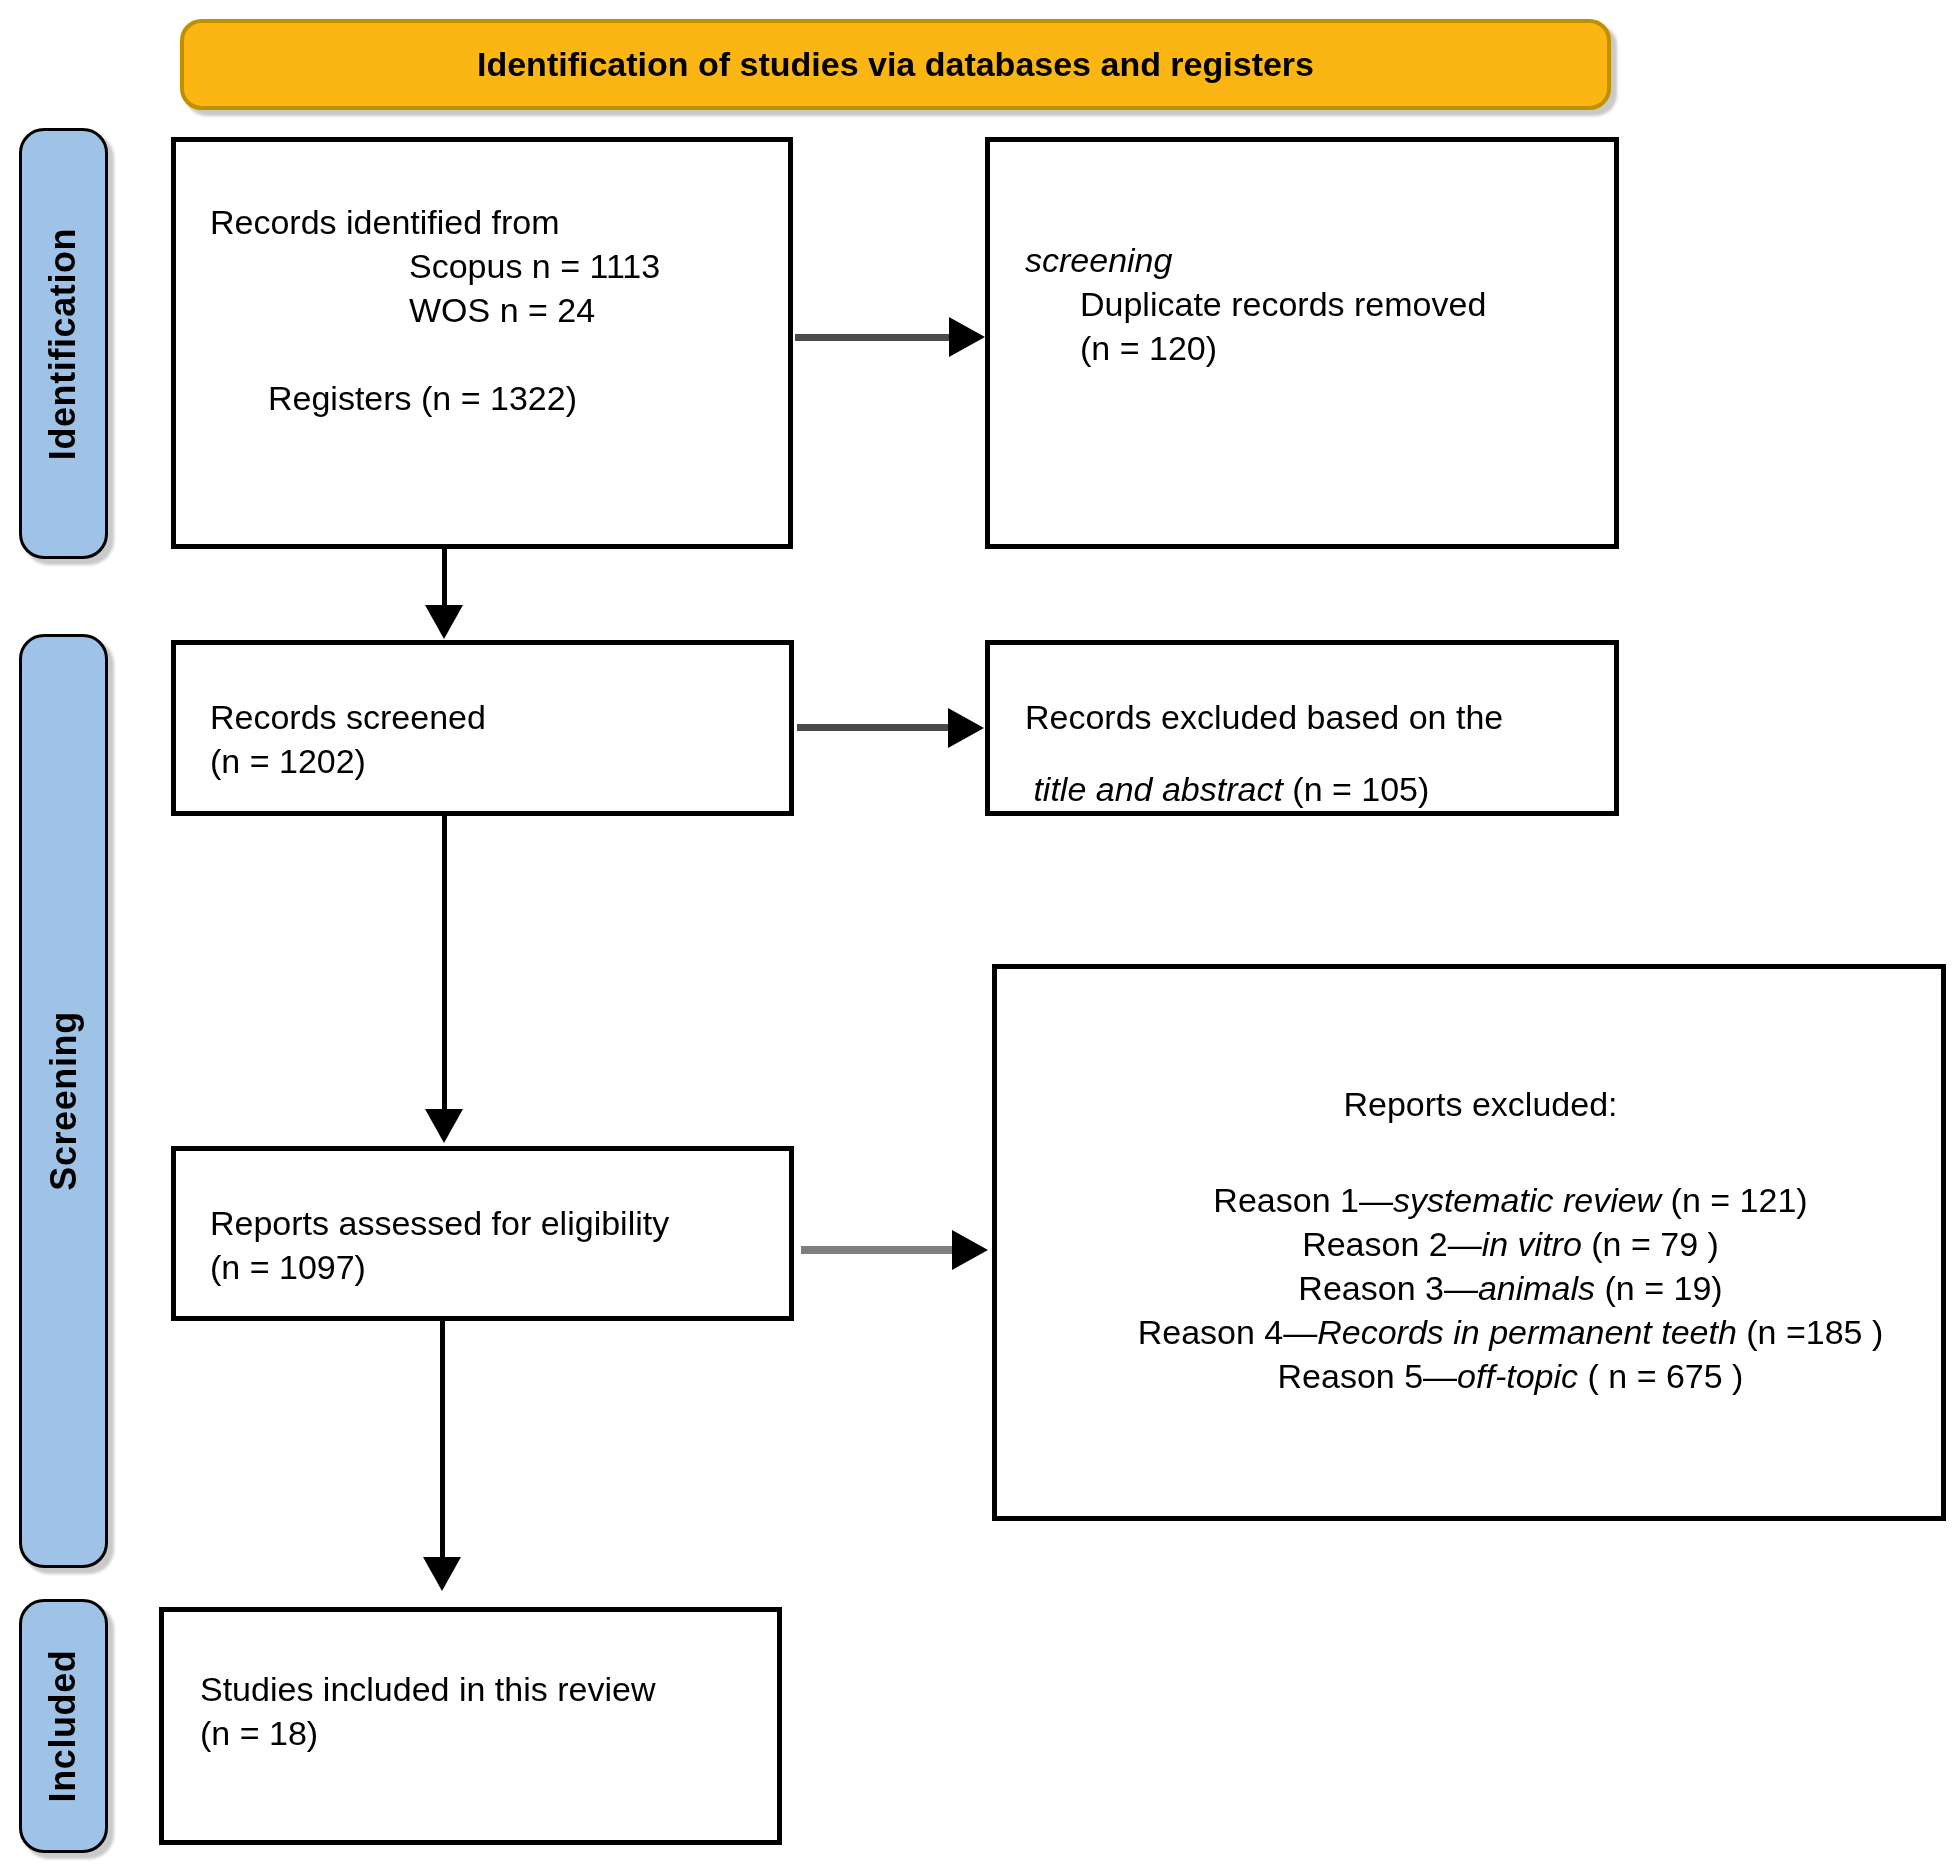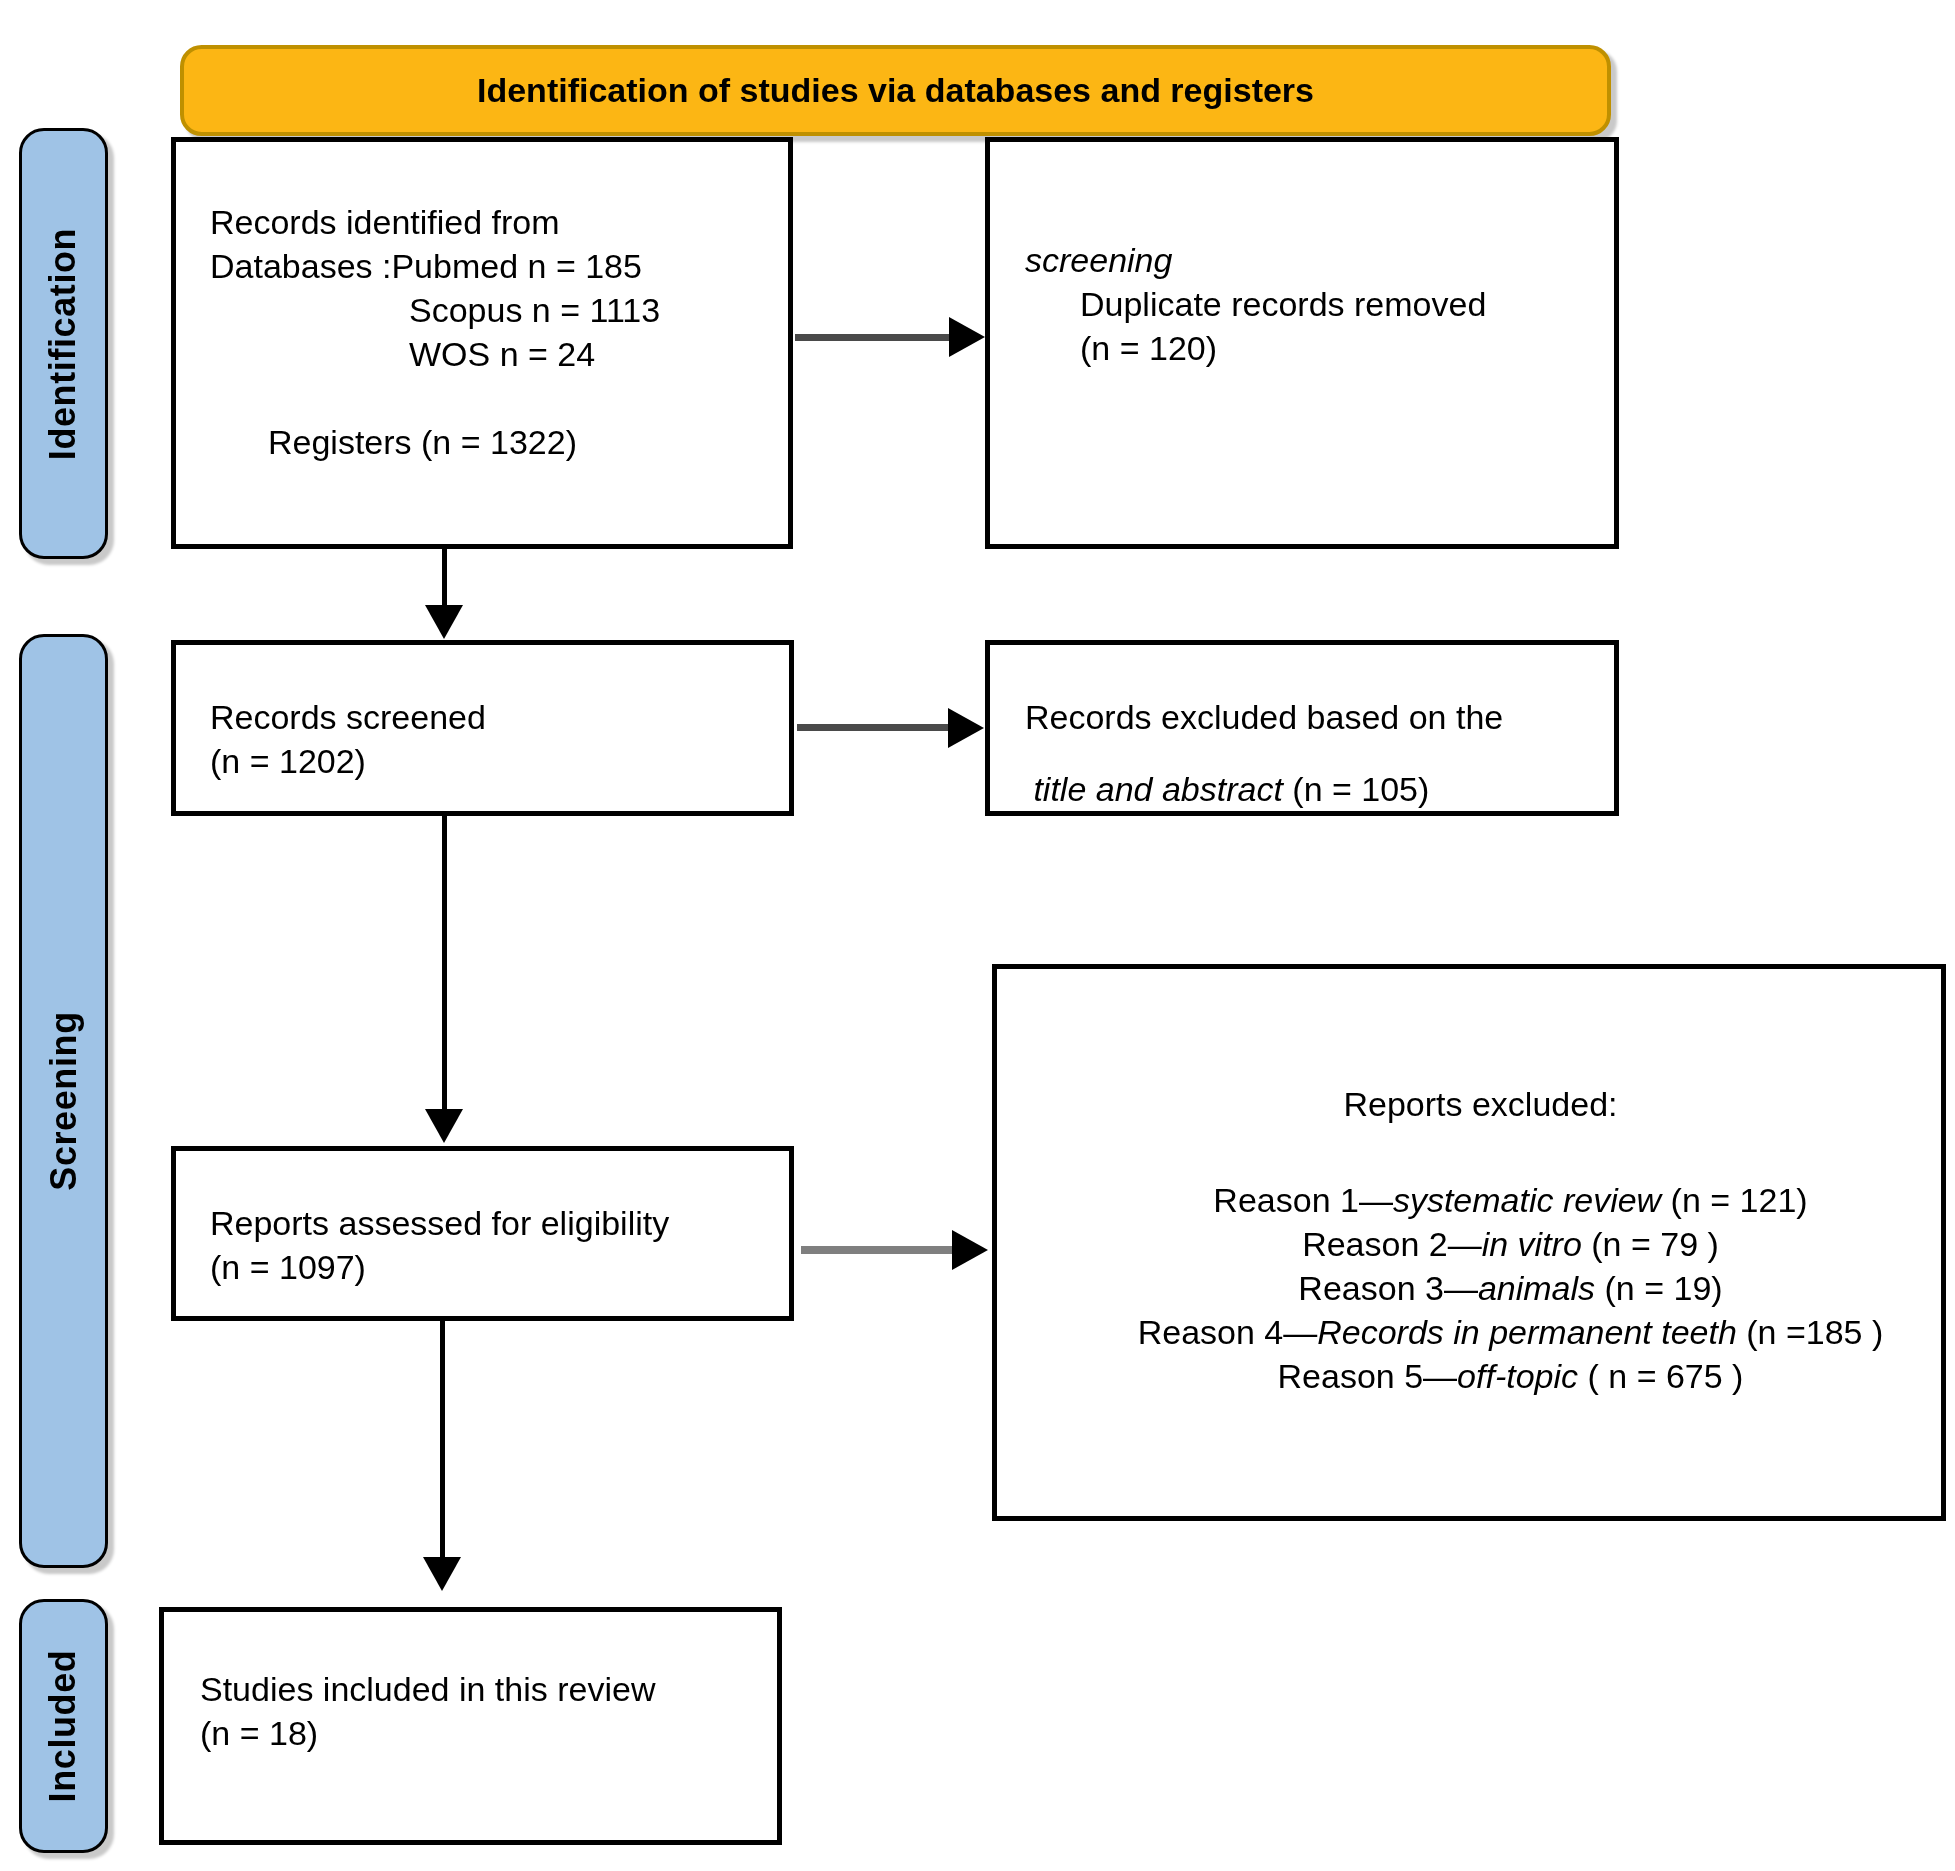--- a/index.html
+++ b/index.html
@@ -19,21 +19,20 @@
     left: 180px; top: 19px;
     width: 1431px; height: 91px;
     background: #fcb614;
     border: 4.2px solid #bf9000;
     border-radius: 21.6px;
     box-sizing: border-box;
     display: flex; align-items: center; justify-content: center;
     font-weight: bold;
     font-size: 34px;
     box-shadow: 5.4px 5.4px 3px #c9c9c9;
-    margin-top: 26px;
   }
 
   
   .stage-bar {
     position: absolute;
     left: 19px;
     width: 89px;
     background: #9fc3e6;
     border: 3.6px solid #000;
     border-radius: 25px;
@@ -109,21 +108,20 @@
   </div>
   <div class="stage-bar bar-screening">
     <span class="rot">Screening</span>
   </div>
   <div class="stage-bar bar-included">
     <span class="rot">Included</span>
   </div>
 
   <div class="flowbox box-records-identified">
     <div>Records identified from</div>
-    <div>Databases :Pubmed n = 185</div>
     <div class="indent-db">Scopus n = 1113</div>
     <div class="indent-db">WOS n = 24</div>
     <div class="spacer-74"></div>
     <div class="indent-reg">Registers (n = 1322)</div>
   </div>
 
   <div class="flowbox box-records-removed">
     <div class="i">screening</div>
     <div class="indent-dup">Duplicate records removed</div>
     <div class="indent-dup">(n = 120)</div>

